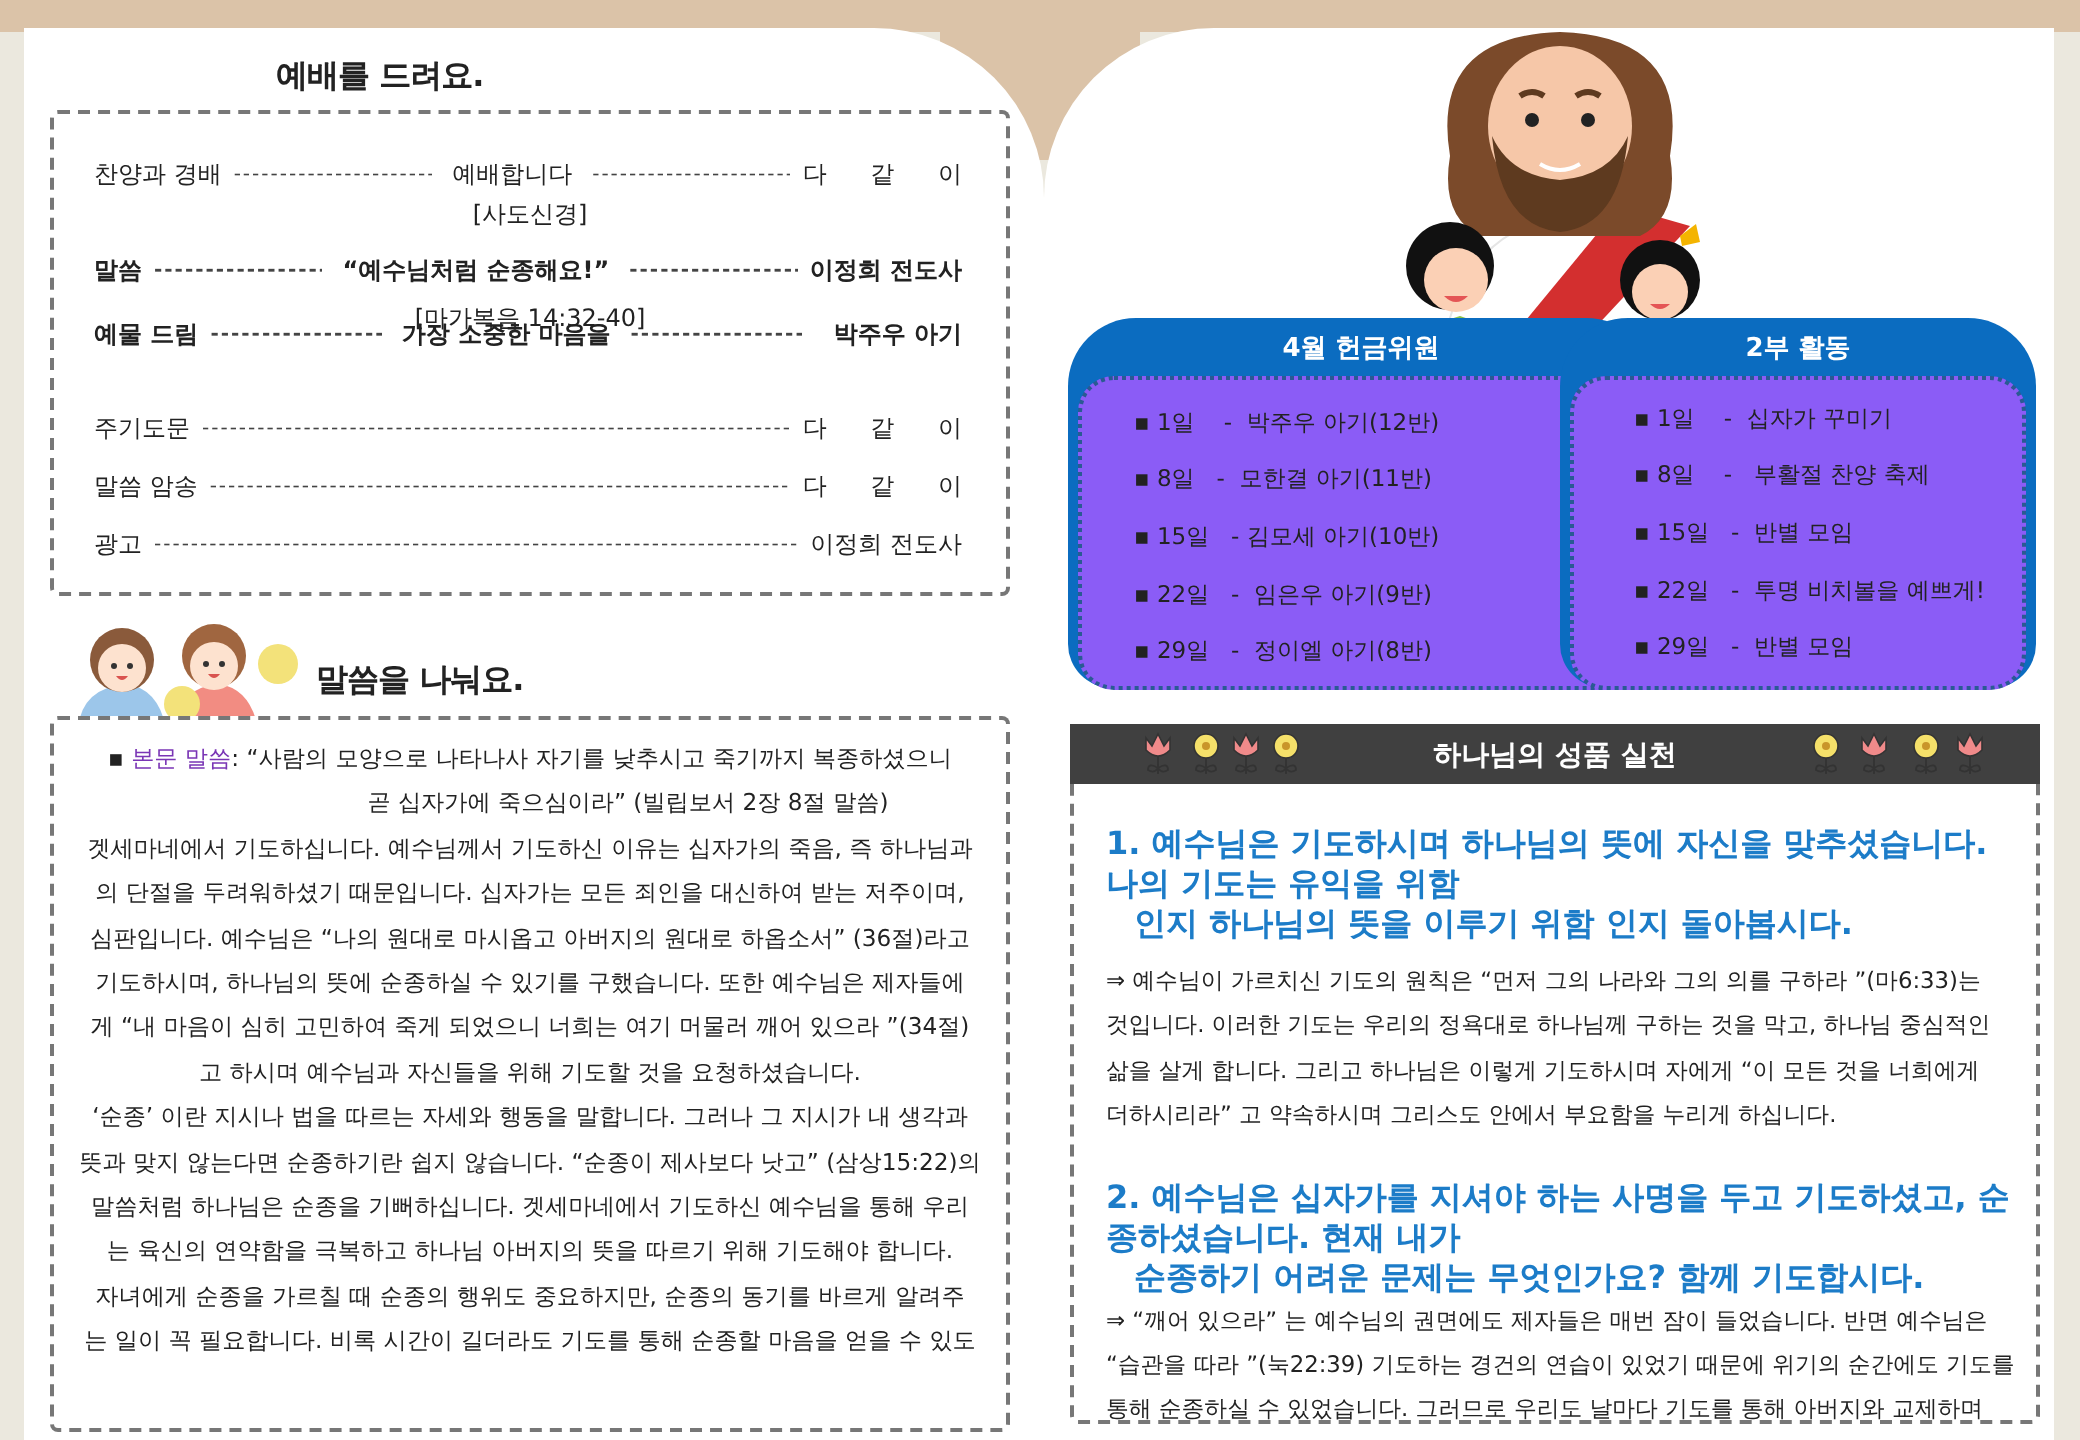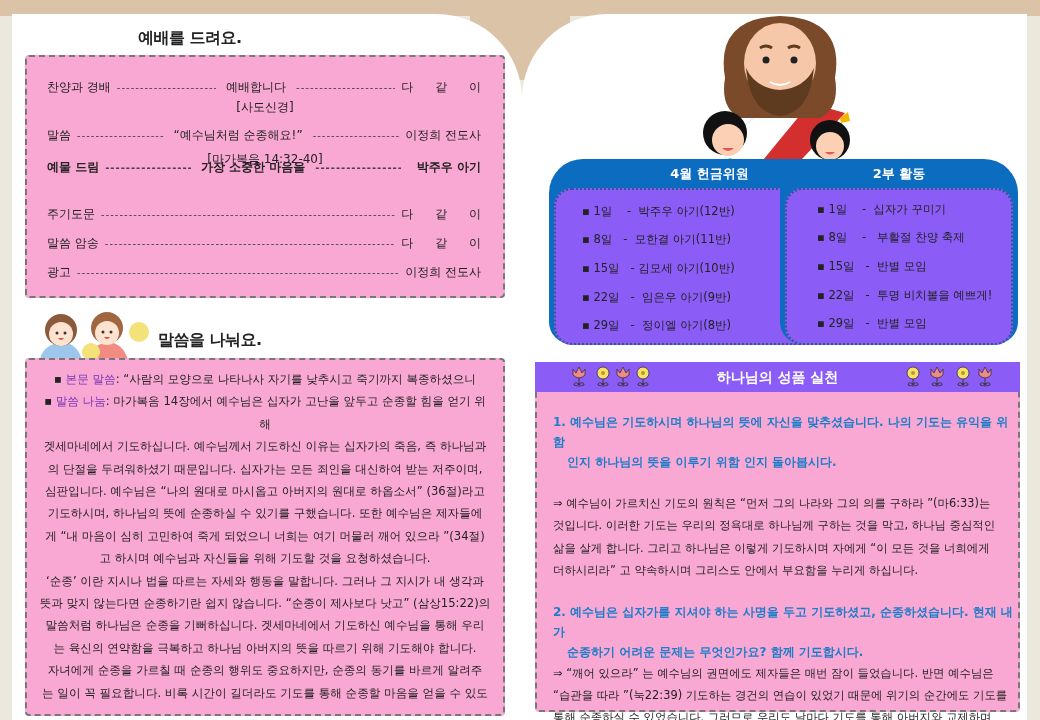--- a/index.html
+++ b/index.html
@@ -4,36 +4,36 @@
 <style>
   html,body{margin:0;padding:0;}
   body{width:1040px;height:720px;overflow:hidden;background:#ebe8de;font-family:"DejaVu Sans","Liberation Sans",sans-serif;color:#222;position:relative;}
   .bg-tan{position:absolute;left:0;top:0;width:1040px;height:720px;background:#ebe8de;}
   .tan-top{position:absolute;left:0;top:0;width:1040px;height:16px;background:#dbc3a8;}
   .page{position:absolute;background:#fff;}
   .page-left{left:12px;top:14px;width:510px;height:706px;border-top-right-radius:85px;}
   .page-right{left:522px;top:14px;width:505px;height:706px;border-top-left-radius:85px;}
   .tan-wedge{position:absolute;left:470px;top:0;width:100px;height:80px;background:#dbc3a8;}
   .section-title{position:absolute;font-weight:bold;font-size:16px;color:#222;letter-spacing:-0.5px;}
-  .dash-box{position:absolute;border:2px dashed #777;border-radius:4px;background:#f9a8d4;box-sizing:border-box;}
+  .dash-box{position:absolute;border:2px dashed #777;border-radius:4px;background:#ffffff;box-sizing:border-box;}
   .order-row{position:absolute;left:20px;right:22px;display:flex;align-items:center;font-size:12px;white-space:nowrap;color:#222;}
   .order-row .dots{flex:1;overflow:hidden;color:#444;margin:0 6px;letter-spacing:1px;font-size:10px;}
   .order-row .mid{margin:0 4px;}
   .order-row .right{min-width:74px;text-align:right;}
   .center-note{position:absolute;left:0;right:0;text-align:center;font-size:12px;}
   .bullet-p{font-size:11.6px;line-height:22.4px;margin:0;text-align:center;}
   .purple{color:#7a35b5;}
   .blue-card{position:absolute;background:#0b6cc0;border-radius:34px 34px 22px 22px;}
   .card-title{position:absolute;left:0;right:0;top:6px;text-align:center;color:#fff;font-weight:bold;font-size:13px;}
   .card-inner{position:absolute;left:5px;right:5px;top:29px;bottom:-1px;background:#8b5cf6;border:2.5px dotted #2a5a93;border-radius:18px;box-sizing:border-box;}
   .card-item{position:absolute;left:26px;font-size:11.5px;white-space:pre;color:#222;}
-  .green-banner{position:absolute;left:535px;top:362px;width:485px;height:30px;background:#8b5cf6;}
+  .green-banner{position:absolute;left:535px;top:362px;width:485px;height:30px;background:#404040;}
   .banner-title{position:absolute;left:0;right:0;top:7px;text-align:center;color:#fff;font-weight:bold;font-size:14px;}
   .flower{position:absolute;top:3px;width:16px;height:24px;}
-  .q-title{font-size:12px;font-weight:bold;color:#1c7cc8;line-height:20px;margin:0;}
+  .q-title{font-size:16px;font-weight:bold;color:#1c7cc8;line-height:20px;margin:0;}
   .q-body{font-size:11.4px;line-height:22.4px;margin:0;color:#222;}
 </style>
 </head>
 <body>
 
 <div class="bg-tan"></div>
 <div class="tan-top"></div>
 <div class="tan-wedge"></div>
 
 <div class="page page-left"></div>
@@ -43,21 +43,21 @@
 <div class="dash-box" style="left:25px;top:55px;width:480px;height:243px;">
   <div class="order-row" style="top:22px;">
     <span>찬양과 경배</span>
     <span class="dots">---------------------------------------</span>
     <span class="mid">예배합니다</span>
     <span class="dots">---------------------------------------</span>
     <span class="right" style="word-spacing:18px;">다 같 이</span>
   </div>
   <div class="center-note" style="top:42px;">[사도신경]</div>
 
-  <div class="order-row" style="top:70px;">
+  <div class="order-row" style="top:70px;font-weight:bold;">
     <span>말씀</span>
     <span class="dots">---------------------------------------</span>
     <span class="mid">“예수님처럼 순종해요!”</span>
     <span class="dots">---------------------------------------</span>
     <span class="right">이정희 전도사</span>
   </div>
   <div class="center-note" style="top:94px;">[마가복음 14:32-40]</div>
 
   <div class="order-row" style="top:102px;font-weight:bold;">
     <span>예물 드림</span>
@@ -101,23 +101,21 @@
   <path d="M69 29 Q72 33 75 29Z" fill="#d9534f"></path>
   <circle cx="56" cy="44" r="9" fill="#f3e27a"></circle>
   <circle cx="104" cy="24" r="10" fill="#f3e27a"></circle>
 </svg>
 <div class="section-title" style="left:158px;top:330px;">말씀을 나눠요.</div>
 
 <div class="dash-box" style="left:25px;top:358px;width:480px;height:358px;padding:8px 12px 0 12px;">
   <p class="bullet-p">
     <span>▪ </span><span class="purple">본문 말씀</span><span>: </span><span>“사람의 모양으로 나타나사 자기를 낮추시고 죽기까지 복종하셨으니</span>
   </p>
-  <p class="bullet-p">
-    <span>▪ </span><span class="purple">말씀 나눔</span><span>: </span><span>마가복음 14장에서 예수님은 십자가 고난을 앞두고 순종할 힘을 얻기 위해</span>
-  </p>
+  <p class="bullet-p" style="padding-left:98px;">곧 십자가에 죽으심이라” (빌립보서 2장 8절 말씀)</p>
   <p class="bullet-p">겟세마네에서 기도하십니다. 예수님께서 기도하신 이유는 십자가의 죽음, 즉 하나님과</p>
   <p class="bullet-p">의 단절을 두려워하셨기 때문입니다. 십자가는 모든 죄인을 대신하여 받는 저주이며,</p>
   <p class="bullet-p">심판입니다. 예수님은 “나의 원대로 마시옵고 아버지의 원대로 하옵소서” (36절)라고</p>
   <p class="bullet-p">기도하시며, 하나님의 뜻에 순종하실 수 있기를 구했습니다. 또한 예수님은 제자들에</p>
   <p class="bullet-p">게 “내 마음이 심히 고민하여 죽게 되었으니 너희는 여기 머물러 깨어 있으라 ”(34절)</p>
   <p class="bullet-p">고 하시며 예수님과 자신들을 위해 기도할 것을  요청하셨습니다.</p>
   <p class="bullet-p">‘순종’ 이란 지시나 법을 따르는 자세와 행동을 말합니다. 그러나 그 지시가 내 생각과</p>
   <p class="bullet-p">뜻과 맞지 않는다면 순종하기란 쉽지 않습니다. “순종이 제사보다 낫고” (삼상15:22)의</p>
   <p class="bullet-p">말씀처럼 하나님은 순종을 기뻐하십니다. 겟세마네에서 기도하신 예수님을 통해 우리</p>
   <p class="bullet-p">는 육신의 연약함을 극복하고 하나님 아버지의 뜻을 따르기 위해 기도해야 합니다.</p>
@@ -143,21 +141,21 @@
   <circle cx="48" cy="132" r="16" fill="#fbd0b5"></circle>
   <path d="M42 140 Q48 146 54 140Z" fill="#e45555"></path>
   <path d="M25 175 Q30 155 50 150 Q68 155 72 175Z" fill="#8bc34a"></path>
   <circle cx="150" cy="132" r="20" fill="#111"></circle>
   <circle cx="150" cy="138" r="14" fill="#fbd0b5"></circle>
   <path d="M145 144 Q150 149 155 144Z" fill="#e45555"></path>
   <path d="M160 110 l8 -6 l2 9 l-9 2z" fill="#f4b400"></path>
   <path d="M130 178 Q135 160 152 158 Q168 160 172 178Z" fill="#90c4ee"></path>
 </svg>
 
-<div class="blue-card" style="left:549px;top:159px;width:293px;height:185px;padding-left:28px;">
+<div class="blue-card" style="left:534px;top:159px;width:293px;height:185px;">
   <div class="card-title">4월 헌금위원</div>
   <div class="card-inner">
     <div class="card-item" style="top:14px;"><span>▪ </span><span>1일    -  박주우 아기(12반)</span></div>
     <div class="card-item" style="top:42px;"><span>▪ </span><span>8일   -  모한결 아기(11반)</span></div>
     <div class="card-item" style="top:71px;"><span>▪ </span><span>15일   - 김모세 아기(10반)</span></div>
     <div class="card-item" style="top:100px;"><span>▪ </span><span>22일   -  임은우 아기(9반)</span></div>
     <div class="card-item" style="top:128px;"><span>▪ </span><span>29일   -  정이엘 아기(8반)</span></div>
   </div>
 </div>
 
@@ -208,21 +206,21 @@
       <path d="M8 14 V22 M8 19 Q3 16 3 20 Q6 22 8 19 M8 19 Q13 16 13 20 Q10 22 8 19" stroke="#333" stroke-width=".9" fill="none"></path>
     </svg>
   <svg class="flower" style="left:442px;" viewBox="0 0 16 24">
       <path d="M2 4 L5 8 L8 2 L11 8 L14 4 L14 10 Q8 16 2 10Z" fill="#f08a8a" stroke="#333" stroke-width=".8"></path>
       <path d="M8 13 V22 M8 19 Q3 16 3 20 Q6 22 8 19 M8 19 Q13 16 13 20 Q10 22 8 19" stroke="#333" stroke-width=".9" fill="none"></path>
     </svg>
 </div>
 
 <div style="position:absolute;left:553px;top:412px;width:460px;">
   <p class="q-title">1. 예수님은 기도하시며 하나님의 뜻에 자신을 맞추셨습니다. 나의 기도는 유익을 위함</p>
-  <p class="q-title" style="padding-left:14px;margin-bottom:20px;">인지 하나님의 뜻을 이루기 위함 인지 돌아봅시다.</p>
+  <p class="q-title" style="padding-left:14px;margin-bottom:7px;">인지 하나님의 뜻을 이루기 위함 인지 돌아봅시다.</p>
   <p class="q-body">  ⇒ 예수님이 가르치신 기도의 원칙은  “먼저 그의 나라와 그의 의를 구하라 ”(마6:33)는</p>
   <p class="q-body">것입니다. 이러한 기도는 우리의 정욕대로 하나님께 구하는 것을 막고, 하나님 중심적인</p>
   <p class="q-body">삶을 살게 합니다. 그리고 하나님은 이렇게 기도하시며 자에게  “이 모든 것을 너희에게</p>
   <p class="q-body">더하시리라” 고 약속하시며  그리스도 안에서 부요함을 누리게 하십니다.</p>
   <div style="height:20px;"></div>
   <p class="q-title">2. 예수님은 십자가를 지셔야 하는 사명을 두고 기도하셨고, 순종하셨습니다. 현재 내가</p>
   <p class="q-title" style="padding-left:14px;">순종하기 어려운 문제는 무엇인가요? 함께 기도합시다.</p>
   <p class="q-body">  ⇒ “깨어 있으라” 는 예수님의 권면에도 제자들은 매번 잠이 들었습니다. 반면 예수님은</p>
   <p class="q-body">“습관을 따라 ”(눅22:39) 기도하는 경건의 연습이 있었기 때문에 위기의 순간에도 기도를</p>
   <p class="q-body">통해 순종하실 수 있었습니다. 그러므로 우리도 날마다 기도를 통해 아버지와 교제하며</p>

